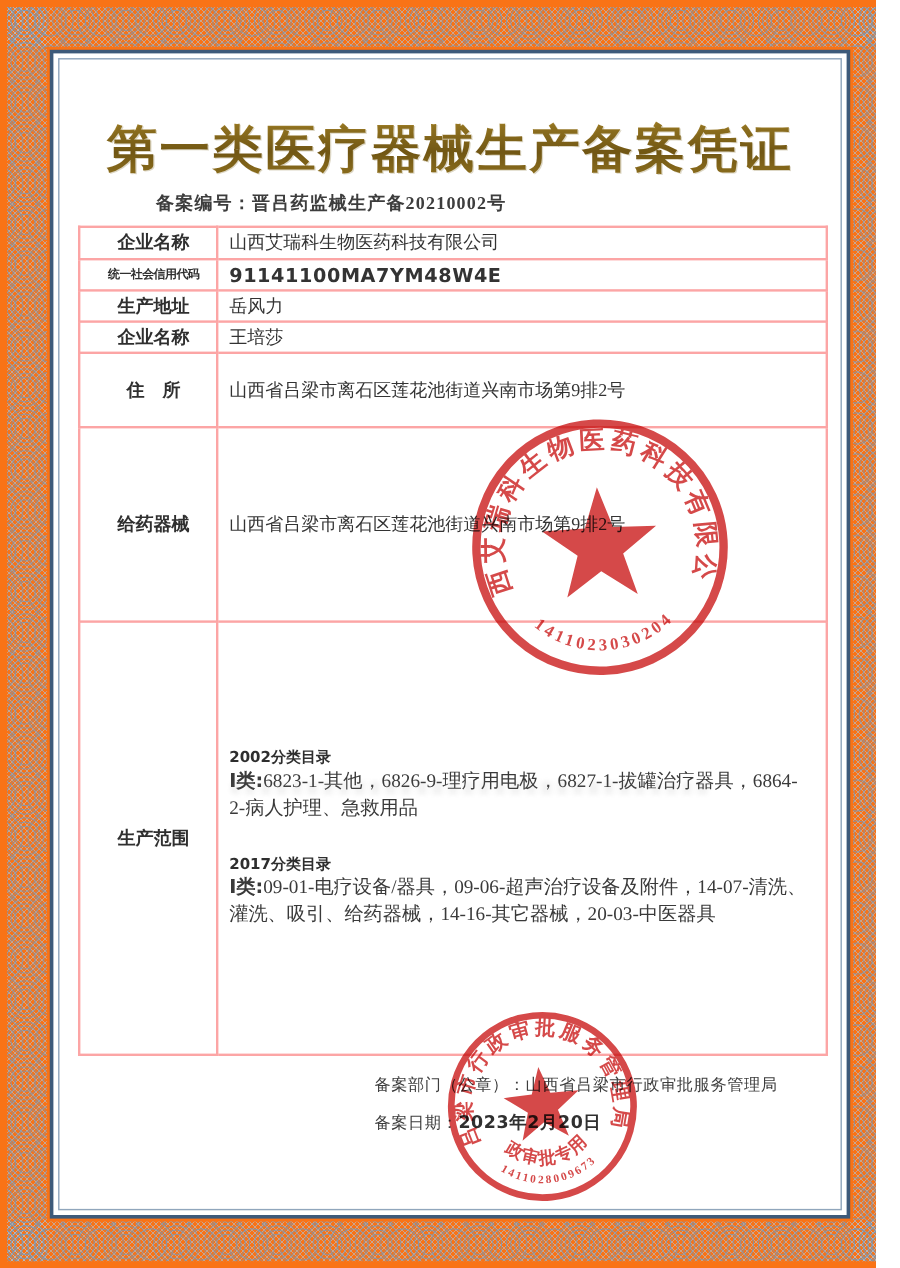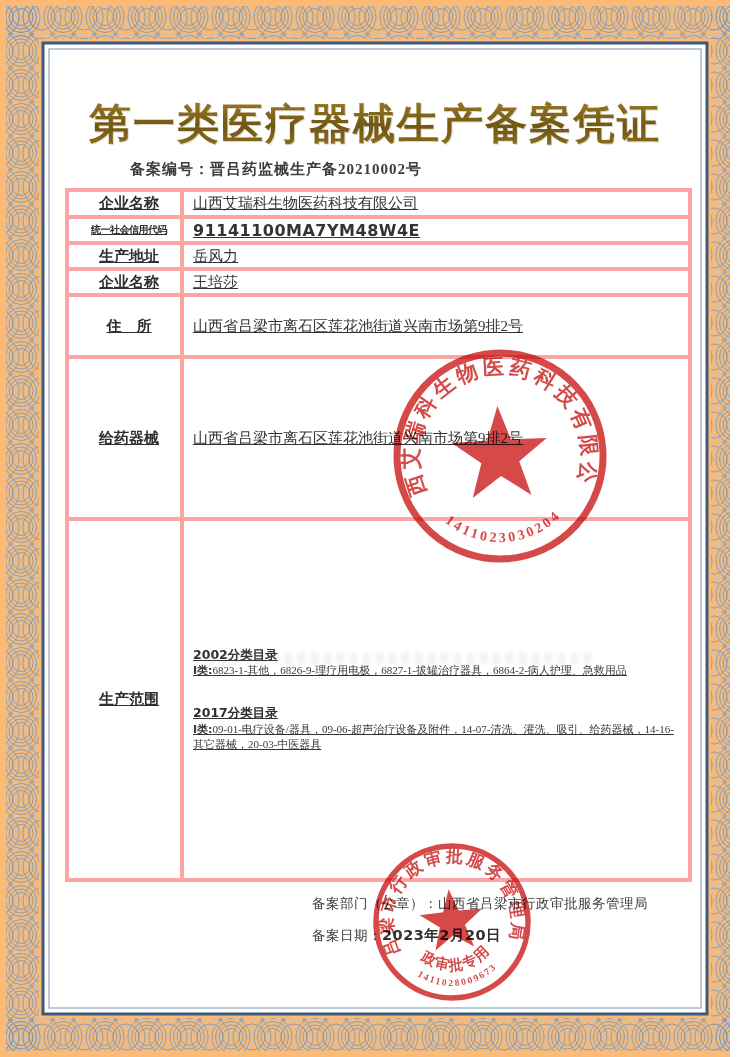--- a/index.html
+++ b/index.html
@@ -1,19 +1,19 @@
 <!DOCTYPE html>
 <html><head>
 <meta charset="utf-8">
 <style>
   html,body{margin:0;padding:0;background:#ffffff;}
   .page{
     position:relative;
     width:730px;height:1057px;
-    background:#fdba74;
+    background:#f97316;
     overflow:hidden;
     font-family:"Liberation Serif","DejaVu Serif",serif;
   }
   .border-svg{position:absolute;left:0;top:0;z-index:1;}
   .content{position:absolute;left:0;top:0;width:750px;height:1057px;z-index:2;}
 
   .cert-title{
     position:absolute;left:0;top:96px;width:750px;
     text-align:center;
     font-size:42px;font-weight:bold;letter-spacing:2px;
@@ -28,34 +28,33 @@
     font-size:15px;font-weight:bold;color:#3d3d3d;letter-spacing:1px;
   }
   .filing-line .num{font-family:"Liberation Serif",serif;}
 
   table.cert-table{
     position:absolute;left:65px;top:188px;
     width:623px;border-collapse:collapse;table-layout:fixed;
     font-size:15px;color:#333;
   }
   table.cert-table td{
-    border:4px solid #fca5a5;
+    border:2px solid #fca5a5;
     padding:0 0 0 9px;
     vertical-align:middle;
-    text-decoration:underline;
   }
   td.lbl{
     text-align:center;padding:0 2px;
     font-weight:bold;color:#2f2f2f;
   }
   tr.r-code td.lbl{font-size:10px;letter-spacing:-0.5px;}
   td.code-val{font-family:"DejaVu Sans","Liberation Sans",sans-serif;font-weight:bold;font-size:16px;letter-spacing:0.5px;}
   td.scope-cell{vertical-align:top;padding-top:5px;position:relative;}
   .scope-cat{font-family:"DejaVu Sans","Liberation Sans",sans-serif;font-weight:bold;font-size:12.5px;color:#2e2e2e;line-height:1.35;}
-  .scope-items{font-size:11px;color:#3a3a3a;line-height:1.4;margin:0 14px 0 0;}
+  .scope-items{font-size:16px;color:#3a3a3a;line-height:1.4;margin:0 14px 0 0;}
   .scope-items .cls{font-family:"DejaVu Sans","Liberation Sans",sans-serif;font-weight:bold;}
   .scope-gap{height:26px;}
   .ghost-smudge{
     position:absolute;left:10px;top:132px;width:400px;height:11px;
     background:repeating-linear-gradient(90deg,rgba(130,130,130,.35) 0 7px,rgba(180,180,180,.12) 7px 13px);
     opacity:.28;filter:blur(1.6px);border-radius:4px;
   }
 
   .footer-line{
     position:absolute;left:312px;

